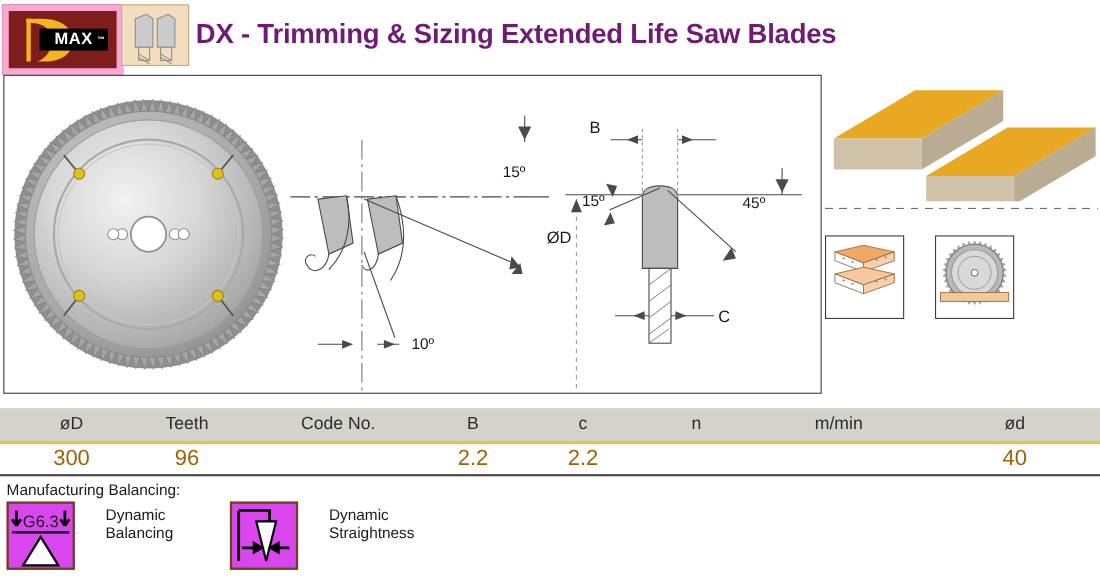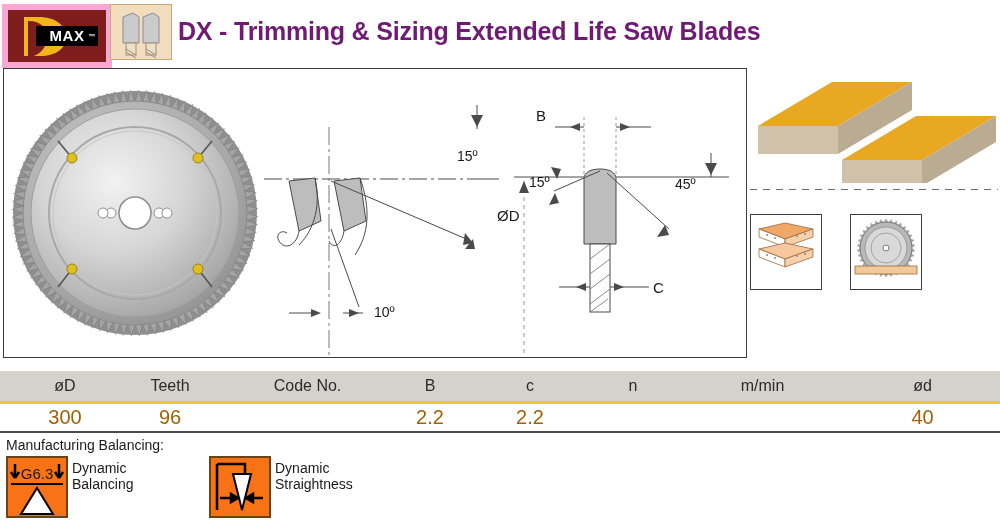--- a/index.html
+++ b/index.html
@@ -77,27 +77,27 @@
   }
   .thead .cell{font-size:16px;color:#2b2b2b;}
 
   
   .mfg{position:absolute;left:4px;top:437px;width:520px;height:92px;}
   .mfg-title{position:absolute;left:2px;top:0px;font-size:14px;color:#1a1a1a;
     font-family:"Liberation Sans", sans-serif;}
   .mfg-item{position:absolute;top:19px;}
   .mfg-ico{
     position:absolute;left:0;top:0;width:58px;height:58px;
-    background:#f97316;border:2px solid #6b4416;overflow:hidden;
+    background:#d946ef;border:2px solid #6b4416;overflow:hidden;
   }
   .mfg-lbl{
     position:absolute;left:66px;top:4px;font-size:14px;line-height:16px;
     color:#1a1a1a;white-space:nowrap;font-family:"Liberation Sans", sans-serif;
   }
-  .mfg-lbl span{display:block;}
+  .mfg-lbl span{display:block;margin-left:24px;}
 </style>
 </head>
 <body>
 
 <div class="page">
 
   <div class="header">
 
     <div class="logo-box">
       <svg class="logo-d" viewBox="0 0 60 46">

